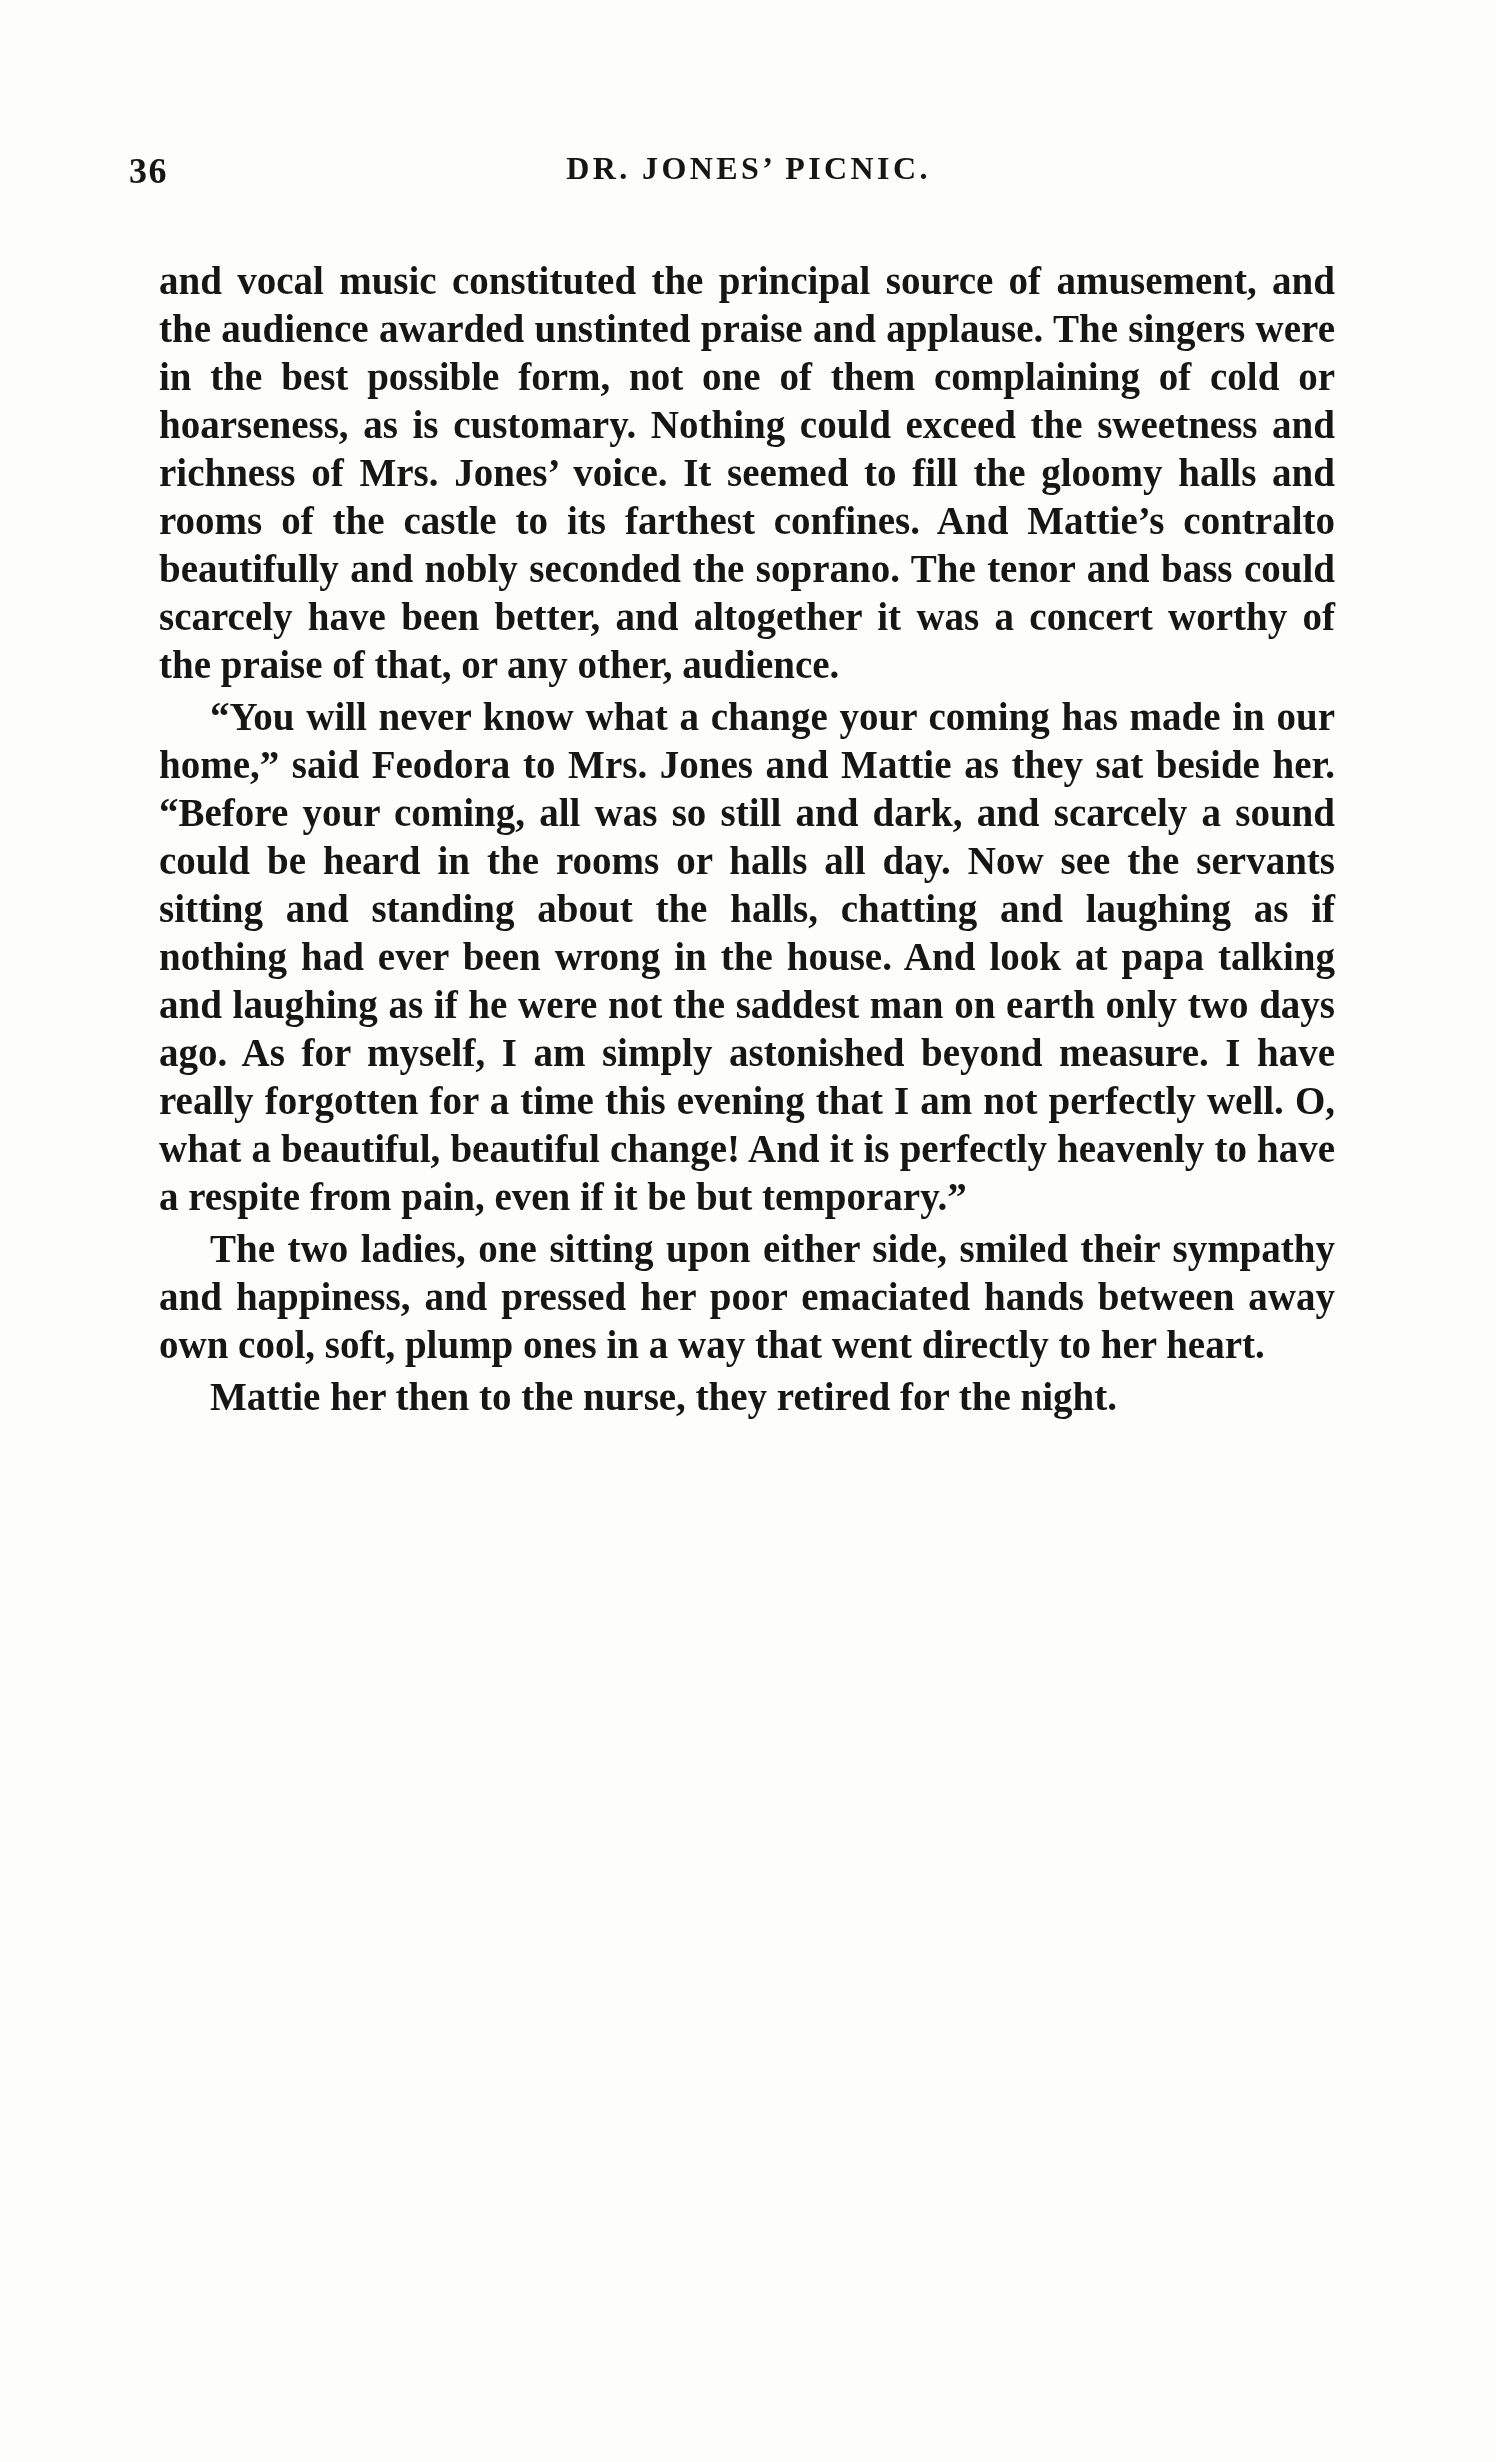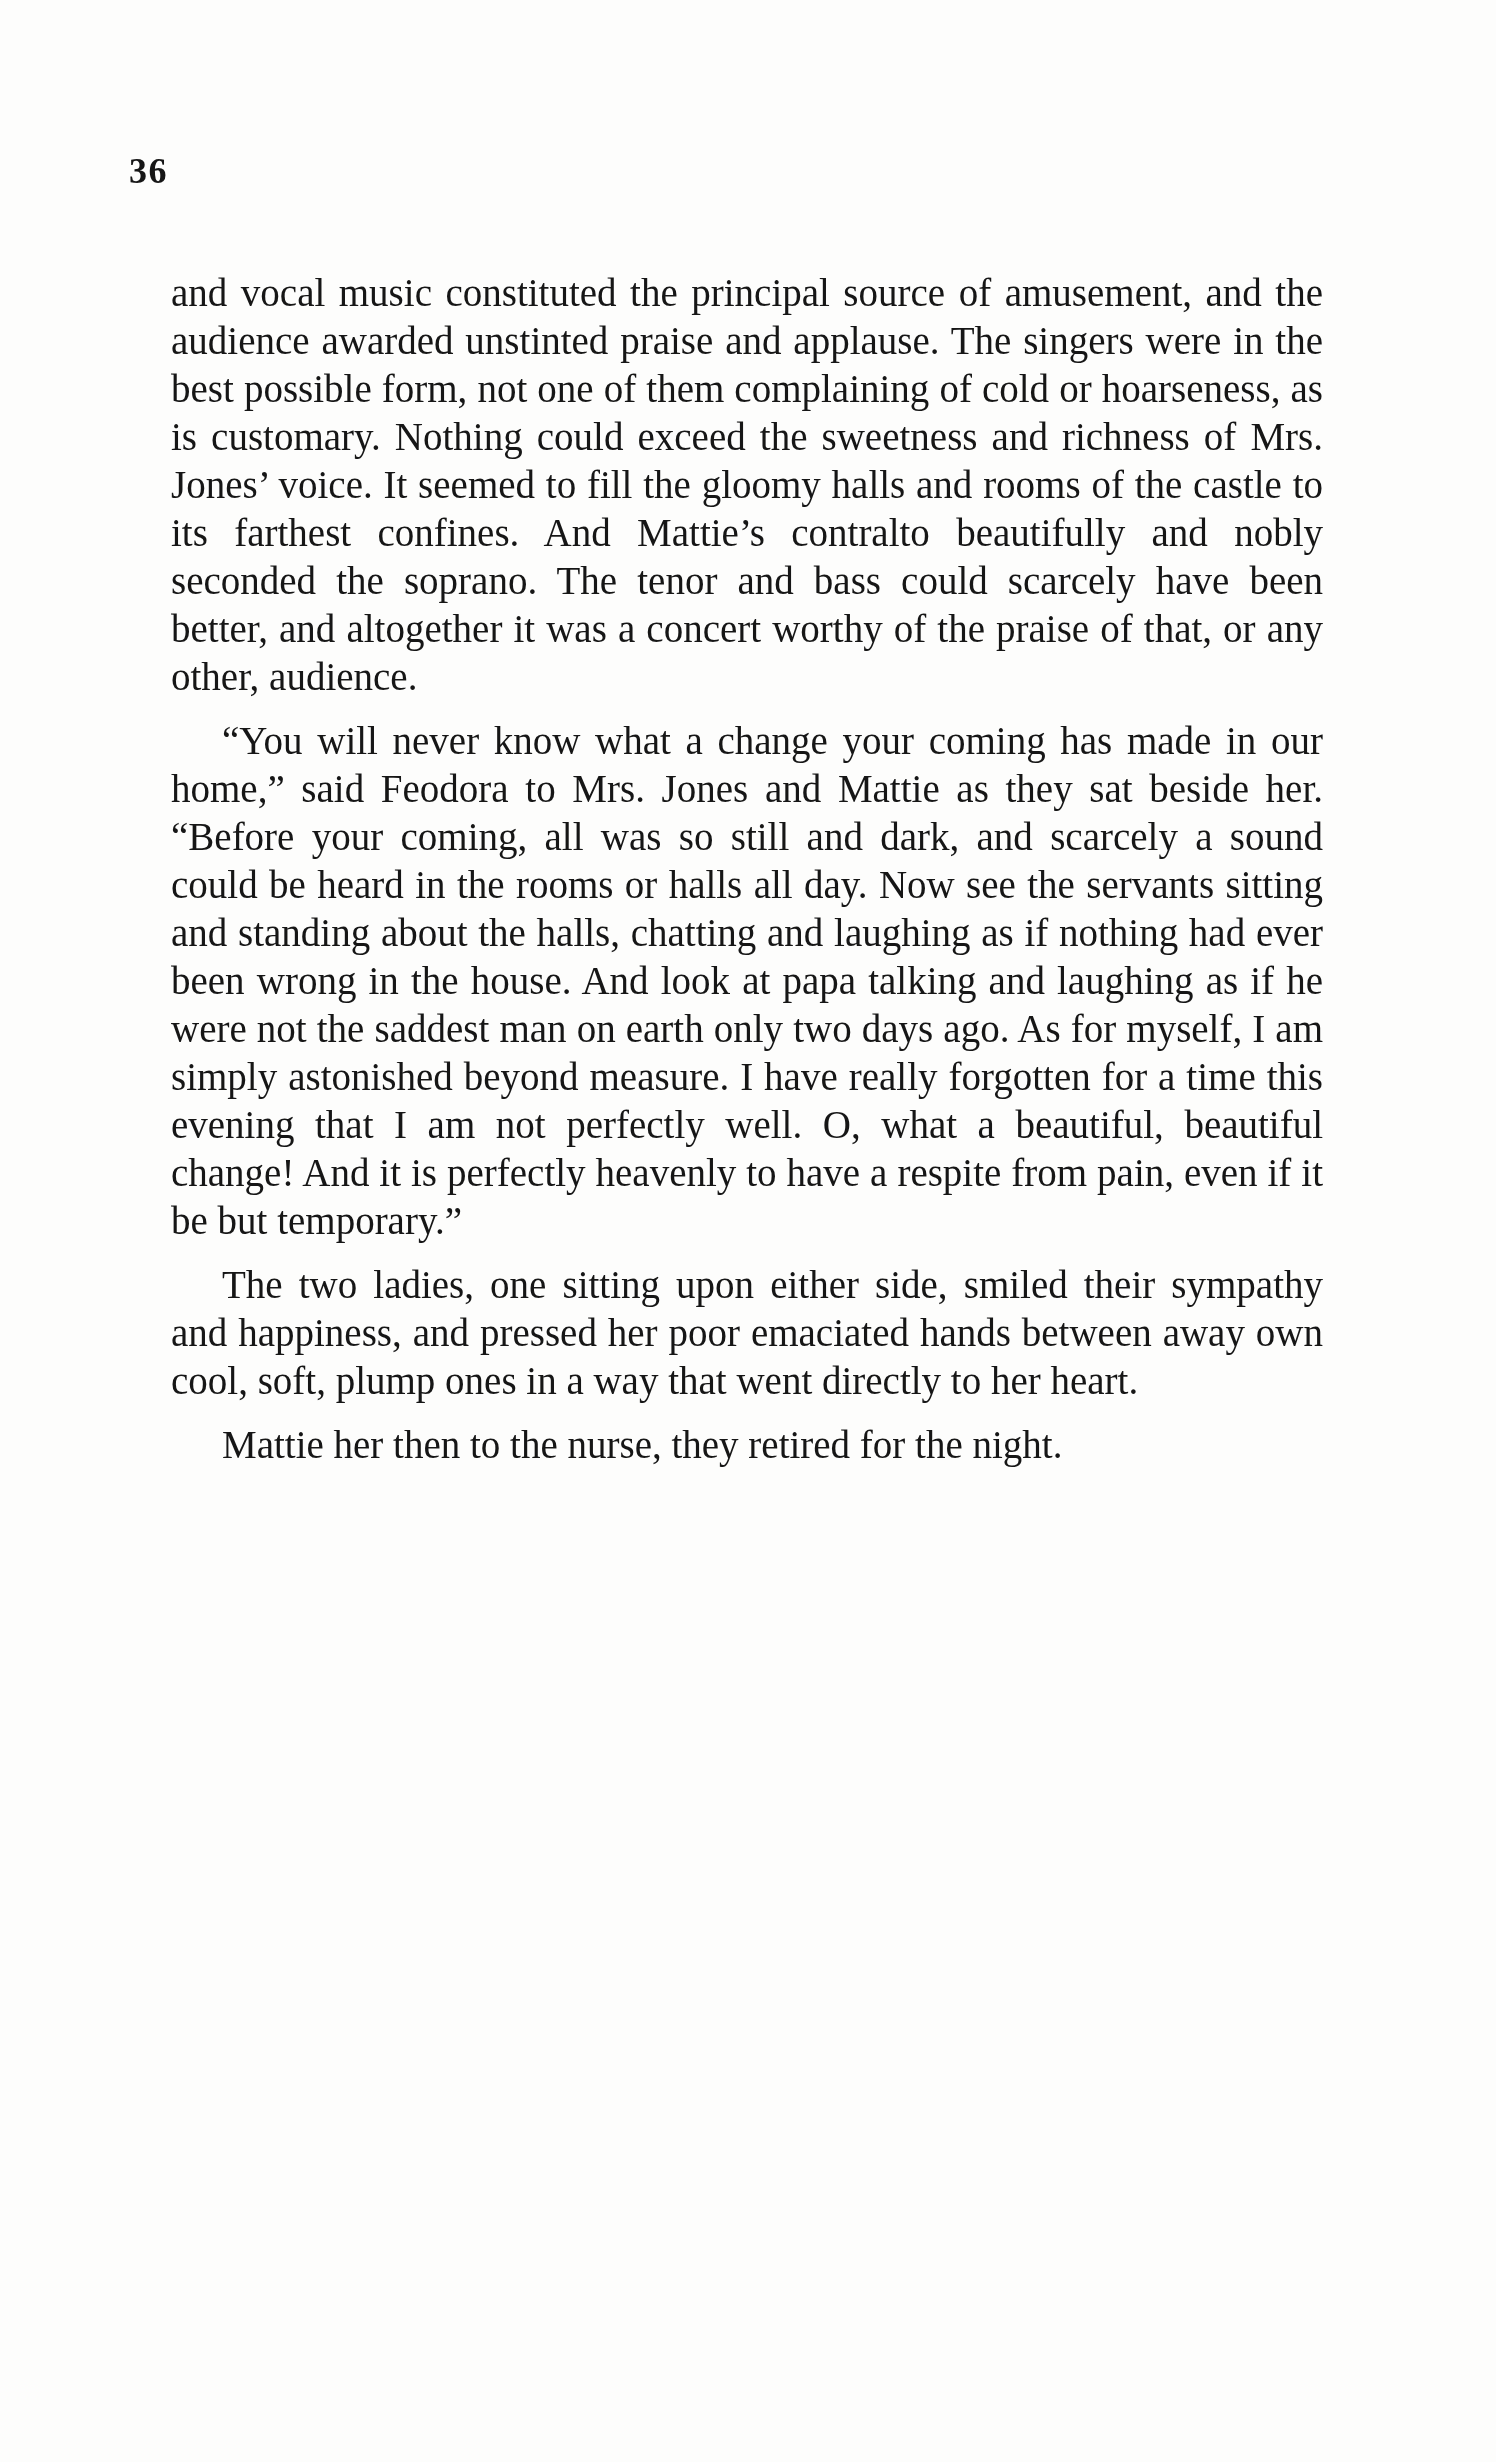--- a/index.html
+++ b/index.html
@@ -45,35 +45,37 @@
   .page-body {
     position: absolute;
     top: 253px;
     left: 155px;
     width: 1184px;
     font-size: 39px;
     line-height: 48px;
     text-align: justify;
   }
   .para {
-    margin: 16px;
+    margin: 4px;
     padding: 0;
     text-indent: 0;
+    font-weight: bold;
   }
   .para.indent {
     text-indent: 51px;
   }
 </style>
 </head>
 <body>
 
 <div class="page">
 
   <header class="page-header">
     <span class="page-number">36</span>
+    <span class="running-title">DR. JONES’ PICNIC.</span>
   </header>
 
   <main class="page-body">
     <p class="para">and vocal music constituted the principal source of amusement, and the audience awarded unstinted praise and applause.  The singers were in the best possible form, not one of them complaining of cold or hoarseness, as is customary.  Nothing could exceed the sweetness and richness of Mrs. Jones’ voice.  It seemed to fill the gloomy halls and rooms of the castle to its farthest confines.  And Mattie’s contralto beautifully and nobly seconded the soprano.  The tenor and bass could scarcely have been better, and altogether it was a concert worthy of the praise of that, or any other, audience.</p>
     <p class="para indent">“You will never know what a change your coming has made in our home,” said Feodora to Mrs. Jones and Mattie as they sat beside her.  “Before your coming, all was so still and dark, and scarcely a sound could be heard in the rooms or halls all day.  Now see the servants sitting and standing about the halls, chatting and laughing as if nothing had ever been wrong in the house.  And look at papa talking and laughing as if he were not the saddest man on earth only two days ago.  As for myself, I am simply astonished beyond measure.  I have really forgotten for a time this evening that I am not perfectly well.  O, what a beautiful, beautiful change!  And it is perfectly heavenly to have a respite from pain, even if it be but temporary.”</p>
     <p class="para indent">The two ladies, one sitting upon either side, smiled their sympathy and happiness, and pressed her poor emaciated hands between away own cool, soft, plump ones in a way that went directly to her heart.</p>
     <p class="para indent">Mattie her then to the nurse, they retired for the night.</p>
   </main>
 
 </div>

